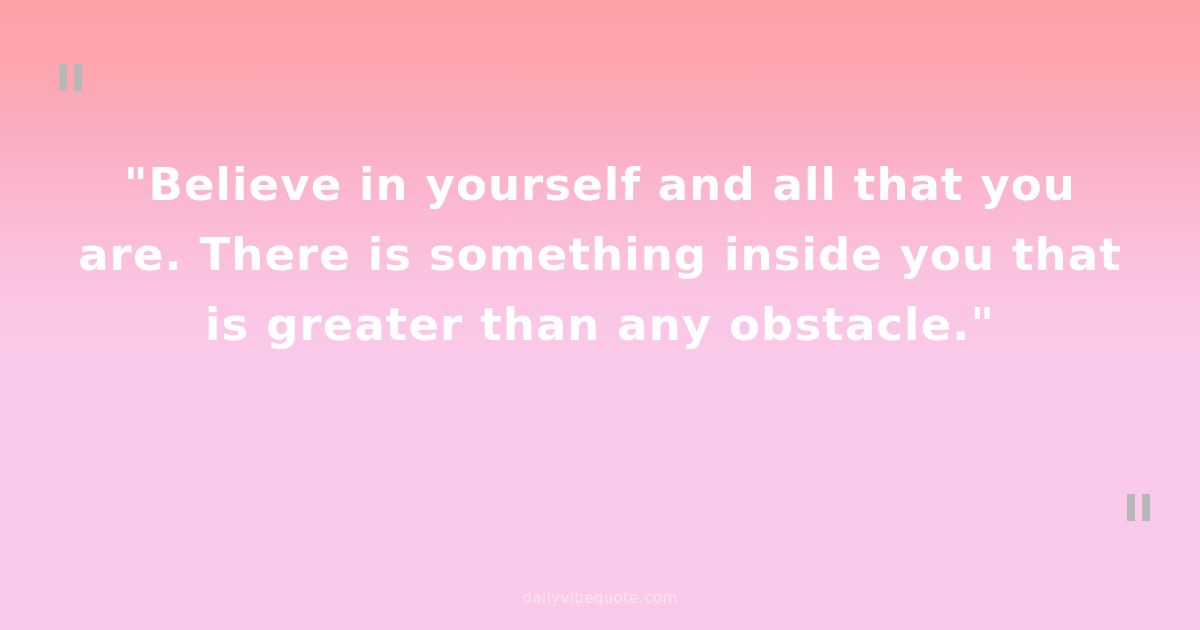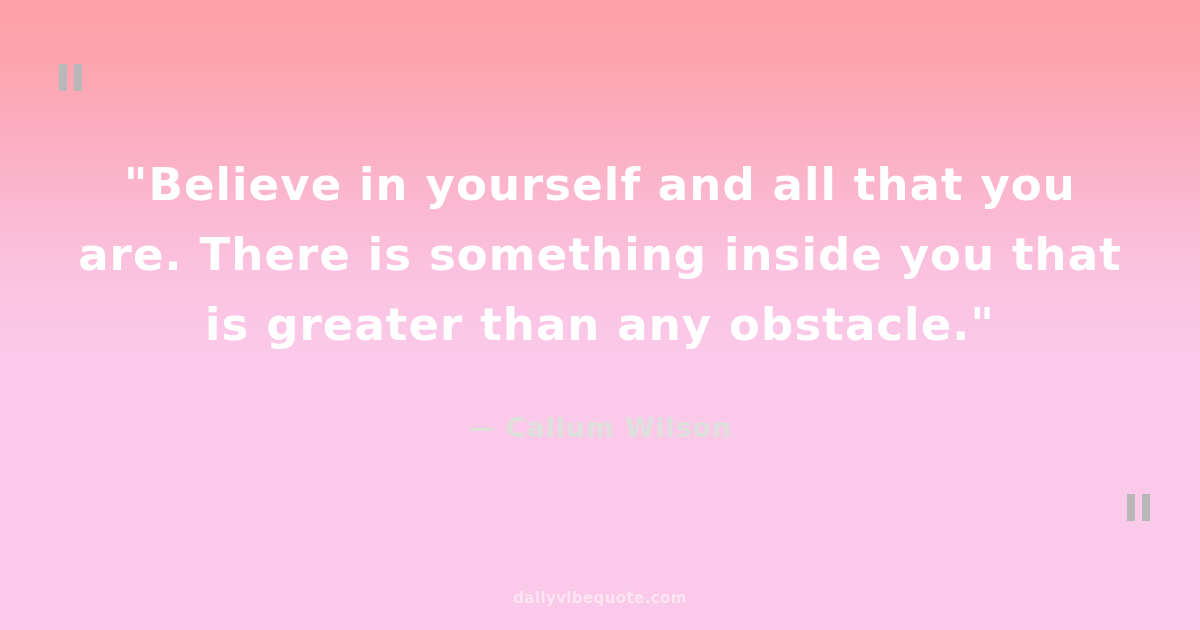--- a/index.html
+++ b/index.html
@@ -92,40 +92,39 @@
 
   
   #site-watermark {
     position: absolute;
     left: 0;
     bottom: 23px;
     width: 1200px;
     text-align: center;
     color: #fde4f2;
     font-family: "DejaVu Sans", sans-serif;
-    font-weight: bold;
+    font-weight: normal;
     font-size: 15px;
     letter-spacing: 0.4px;
   }
 </style>
 </head>
 <body>
 
 <div id="quote-card">
 
   <div id="quote-mark-open" class="quote-glyph">
     <span class="bar"></span>
     <span class="bar"></span>
   </div>
 
   <div id="quote-body">
     <p id="quote-text">"Believe in yourself and all that you
 are. There is something inside you that
 is greater than any obstacle."</p>
-    <p id="quote-author">— Callum Wilson</p>
   </div>
 
   <div id="quote-mark-close" class="quote-glyph">
     <span class="bar"></span>
     <span class="bar"></span>
   </div>
 
   <div id="site-watermark">dailyvibequote.com</div>
 
 </div>

